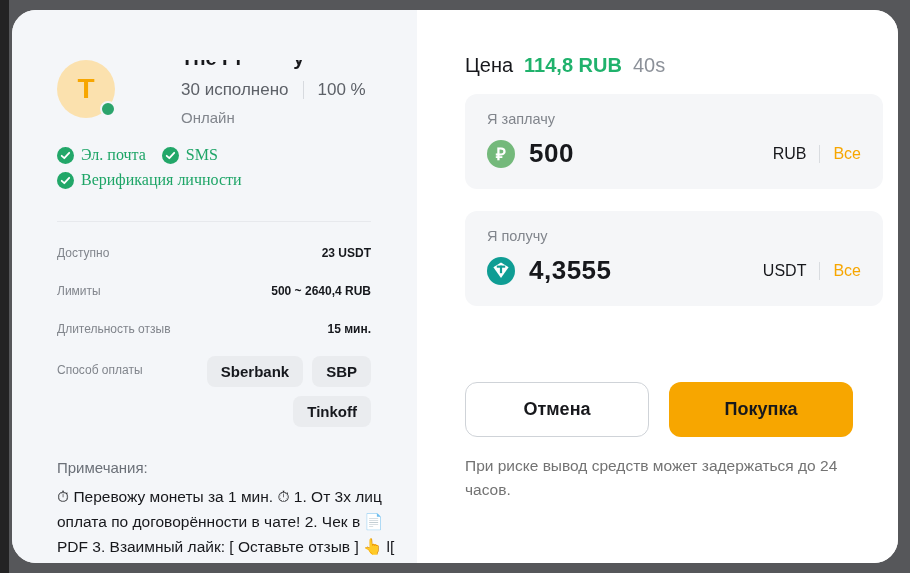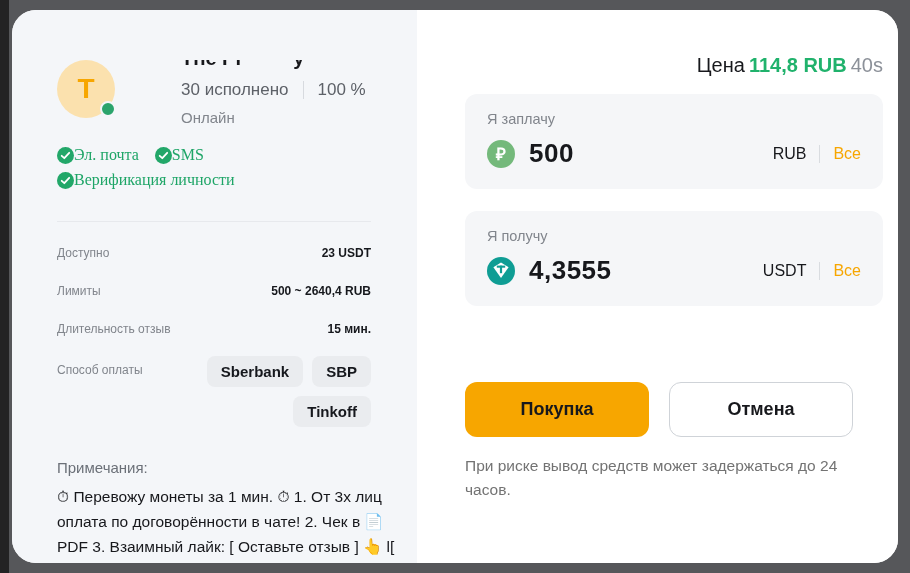--- a/index.html
+++ b/index.html
@@ -40,38 +40,38 @@
   .username-clip span{
     display:block; margin-top:-13px; font-size:20px; font-weight:600;
     color:#17181c; white-space:pre;
   }
   .stats-row{ margin-top:9px; display:flex; align-items:center; gap:14px;
     font-size:17px; color:#5d6168; }
   .stat-sep{ width:1px; height:18px; background:#d7dadf; }
   .online-label{ margin-top:9px; font-size:15px; color:#81858c; }
   .badges{ margin-top:20px; display:flex; flex-wrap:wrap; column-gap:16px; row-gap:7px;
     font-family:"Liberation Serif", serif; }
-  .badge{ display:flex; align-items:center; gap:0; color:#1ea567; font-size:16px; }
+  .badge{ display:flex; align-items:center; gap:7px; color:#1ea567; font-size:16px; }
   .badge svg{ flex:0 0 auto; display:block; }
   .divider{ margin-top:32px; border-top:1px solid #e7e9ed; }
   .info-row{ display:flex; justify-content:space-between; align-items:baseline; margin-top:24px; }
   .info-label{ font-size:12px; color:#81858c; }
   .info-value{ font-size:12px; font-weight:700; color:#16181d; }
   .pay-row{ align-items:flex-start; margin-top:20px; }
   .chips{ display:flex; flex-wrap:wrap; justify-content:flex-end; gap:9px; width:196px; }
   .chip{
     background:#eaecef; border-radius:8px; padding:7px 14px;
     font-size:15px; font-weight:600; color:#16181d; white-space:nowrap;
   }
   .notes{ margin-top:32px; }
   .notes-title{ font-size:15px; color:#6b7078; }
   .notes-body{ margin-top:8px; font-size:15.5px; line-height:1.62; color:#17181c; width:345px; }
   
   .right{ flex:1; background:#ffffff; padding:44px 16px 0 48px; }
-  .price-row{ display:flex; align-items:baseline; gap:4px; font-size:20px;justify-content:flex-end; }
+  .price-row{ display:flex; align-items:baseline; gap:11px; font-size:20px; }
   .price-label{ color:#17181c; }
   .price-value{ color:#20b26c; font-weight:700; }
   .price-timer{ color:#8c9199; }
   .amount-card{
     background:#f5f6f8; border-radius:12px; padding:17px 22px 20px 22px;
     margin-top:17px; width:418px;
   }
   .amount-card + .amount-card{ margin-top:22px; }
   .card-label{ font-size:14.5px; color:#81858c; }
   .amount-row{ display:flex; align-items:center; margin-top:11px; }
@@ -211,19 +211,19 @@
         <div class="amount-value">4,3555</div>
         <div class="amount-right">
           <span class="cur-code">USDT</span>
           <span class="v-sep"></span>
           <span class="all-link">Все</span>
         </div>
       </div>
     </div>
 
     <div class="btn-row">
+      <button class="btn btn-cancel">Отмена</button>
       <button class="btn btn-buy">Покупка</button>
-      <button class="btn btn-cancel">Отмена</button>
     </div>
 
     <div class="risk-note">При риске вывод средств может задержаться до 24 часов.</div>
   </div>
 </div>
 
 </body></html>

